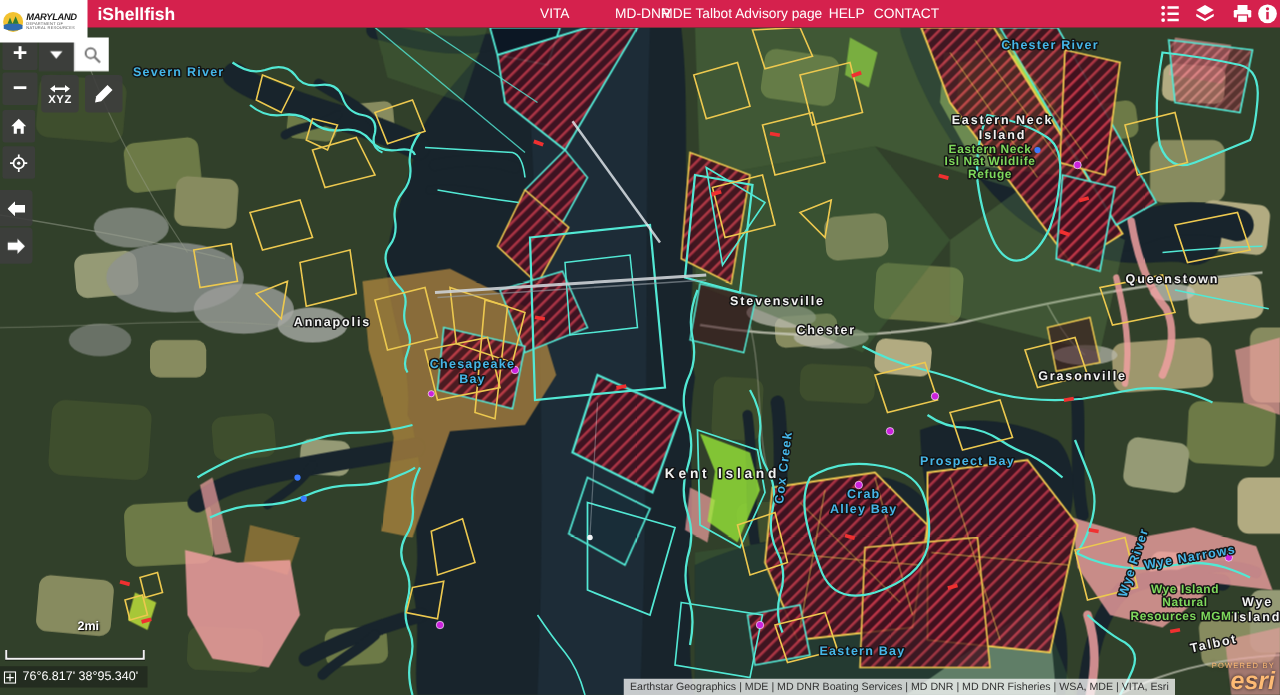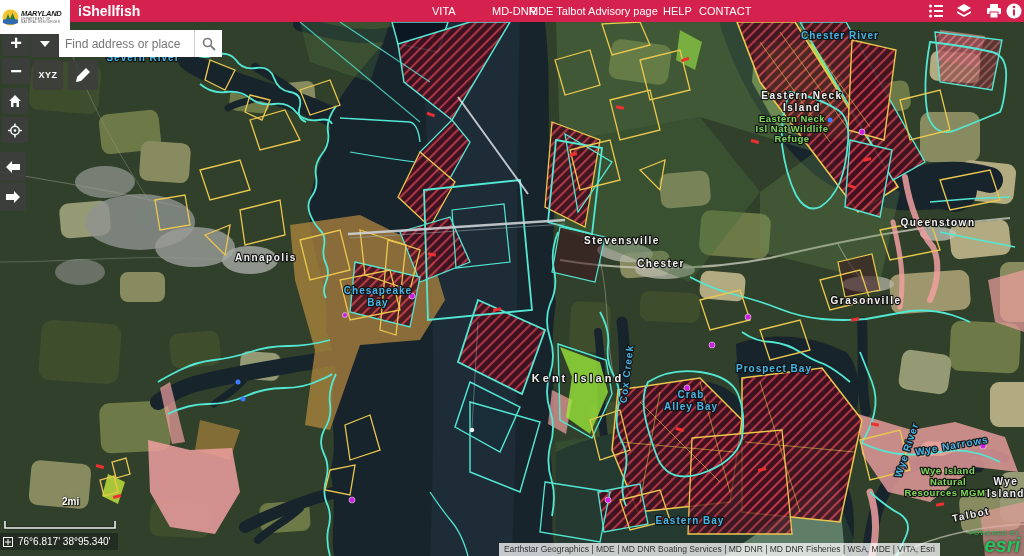--- a/index.html
+++ b/index.html
@@ -33,39 +33,39 @@
   .btn{position:absolute;background:rgba(62,62,62,.88);color:#fff;border:none;
        display:flex;align-items:center;justify-content:center;cursor:pointer;box-sizing:border-box;}
   .btn svg{display:block;}
   .zoombtn{left:2px;width:28px;height:26px;font-size:20px;font-weight:bold;line-height:1;border-radius:2px;}
   #zin{top:30px;} #zout{top:58px;}
   .sqbtn{left:2px;width:26px;height:26px;border-radius:2px;}
   #homeb{top:88px;} #locb{top:117px;}
   .extpanel{left:0;width:26px;border-radius:0 3px 3px 0;}
   #prevb{top:152px;height:29px;} #nextb{top:182px;height:29px;}
   .toolbtn{width:30px;height:30px;top:60px;border-radius:3px;}
-  #xyzb{left:33px;flex-direction:row;gap:0;}
+  #xyzb{left:33px;flex-direction:column;gap:0;}
   #xyzb .xyz-t{font-size:9px;font-weight:bold;letter-spacing:.5px;line-height:1;}
   #drawb{left:68px;}
 
   .search{position:absolute;left:31px;top:30px;height:27px;display:flex;z-index:40;}
   .search .dd{width:28px;height:27px;background:rgba(62,62,62,.88);display:flex;align-items:center;justify-content:center;cursor:pointer;}
   .caret{width:0;height:0;border-left:5px solid transparent;border-right:5px solid transparent;border-top:6px solid #fff;}
   .search input{width:135px;height:27px;border:none;padding:0 6px;font-size:12px;font-family:"Liberation Sans",sans-serif;outline:none;box-sizing:border-box;}
   .search .go{width:27px;height:27px;background:#fff;border-left:1px solid #d0d0d0;display:flex;align-items:center;justify-content:center;cursor:pointer;}
 
   
   .scalebar{position:absolute;left:4px;top:516px;z-index:30;}
   .scale-label{position:absolute;left:62px;top:496px;color:#fff;font-size:10px;font-weight:bold;
                text-shadow:0 0 2px #000,1px 1px 1px #000;z-index:31;}
   .coords{position:absolute;left:0px;top:533px;height:17px;background:rgba(20,20,20,.45);
           color:#fff;font-size:10px;display:flex;align-items:center;padding:0 8px 0 3px;gap:5px;z-index:30;}
   .attrib{position:absolute;right:84px;bottom:0;height:13px;background:rgba(255,255,255,.75);
           color:#323232;font-size:8.5px;line-height:13px;padding:0 5px;white-space:nowrap;z-index:30;}
-  .esri{position:absolute;right:4px;bottom:2px;text-align:right;color:#22c55e;z-index:30;
+  .esri{position:absolute;right:4px;bottom:2px;text-align:right;color:#fdba74;z-index:30;
         text-shadow:0 0 3px rgba(0,0,0,.8);}
   .esri .pb{font-size:6px;letter-spacing:1px;display:block;line-height:1;}
   .esri .es{font-size:20px;font-weight:bold;font-style:italic;line-height:.9;display:block;}
 </style>
 </head>
 <body>
 
 <div class="map-wrap">
 <svg class="map" width="1024" height="534" viewBox="0 0 1024 534" xmlns="http://www.w3.org/2000/svg">
   <defs>
@@ -478,21 +478,20 @@
 <button class="btn toolbtn" id="drawb">
   <svg width="16" height="16" viewBox="0 0 16 16">
     <path d="M11,1 L15,5 L6,14 L1,15 L2,10 Z" fill="#fff"></path>
   </svg>
 </button>
 
 <div class="search">
   <div class="dd">
     <span class="caret"></span>
   </div>
-  <input type="text" placeholder="Find address or place" style="">
   <div class="go">
     <svg width="14" height="14" viewBox="0 0 14 14">
       <circle cx="5.5" cy="5.5" r="4" fill="none" stroke="#777" stroke-width="1.6"></circle>
       <line x1="8.6" y1="8.6" x2="13" y2="13" stroke="#777" stroke-width="1.8"></line>
     </svg>
   </div>
 </div>
 
 <div class="scalebar">
   <svg width="112" height="10" viewBox="0 0 112 10">

